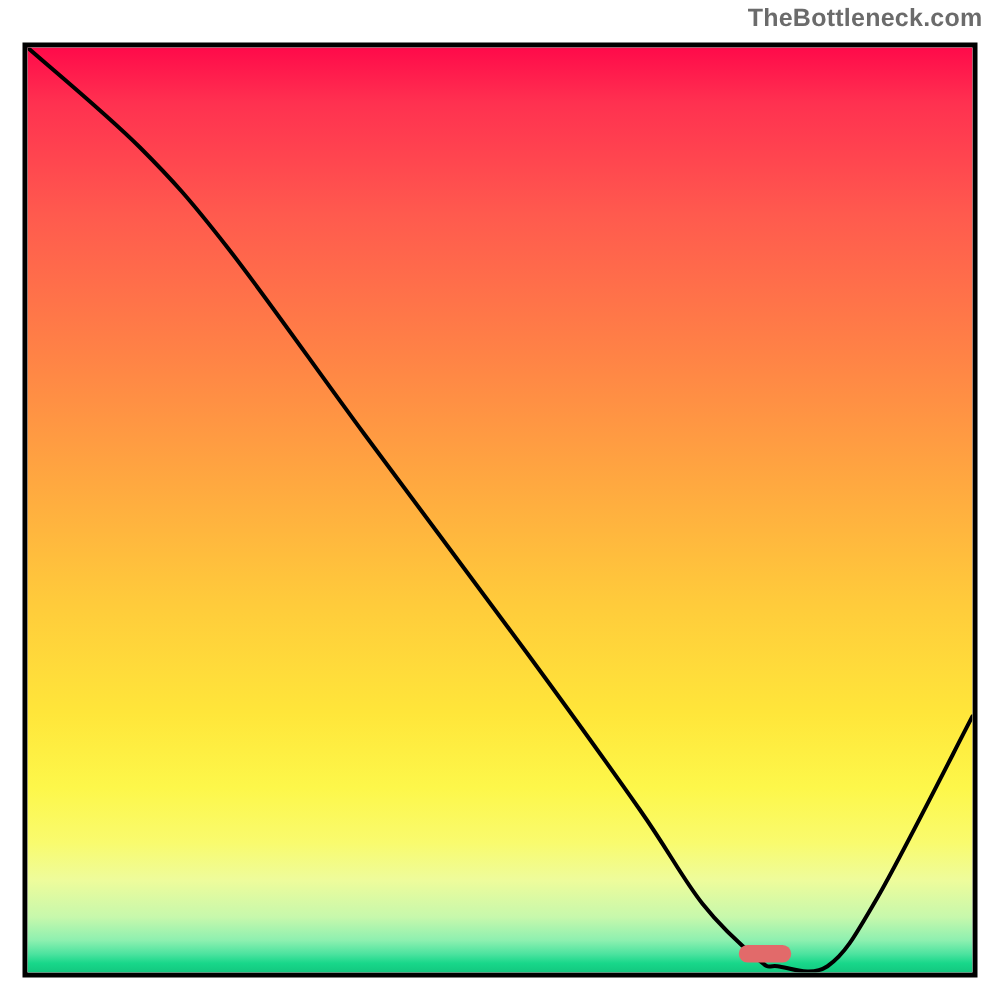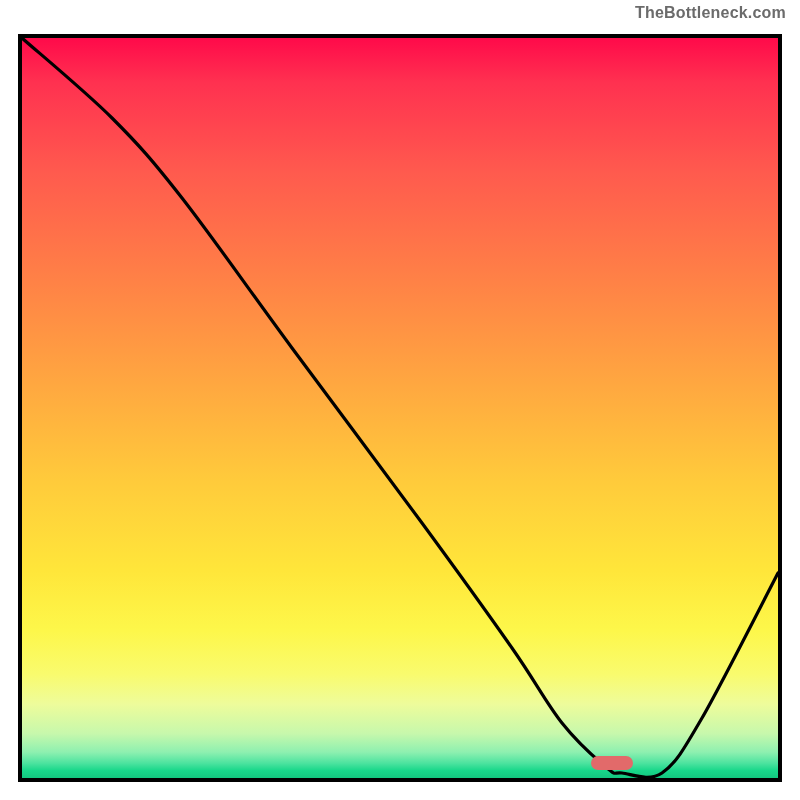--- a/index.html
+++ b/index.html
@@ -13,21 +13,21 @@
   }
   .container {
     position: relative;
     width: 800px;
     height: 800px;
   }
   .watermark {
     position: absolute;
     top: 4px;
     right: 14px;
-    font-size: 16px;
+    font-size: 20px;
     font-weight: 600;
     color: #6b6b6b;
     letter-spacing: 0.2px;
     font-family: "Arial", sans-serif;
   }
   .plot-frame {
     position: absolute;
     left: 18px;
     top: 34px;
     width: 764px;

